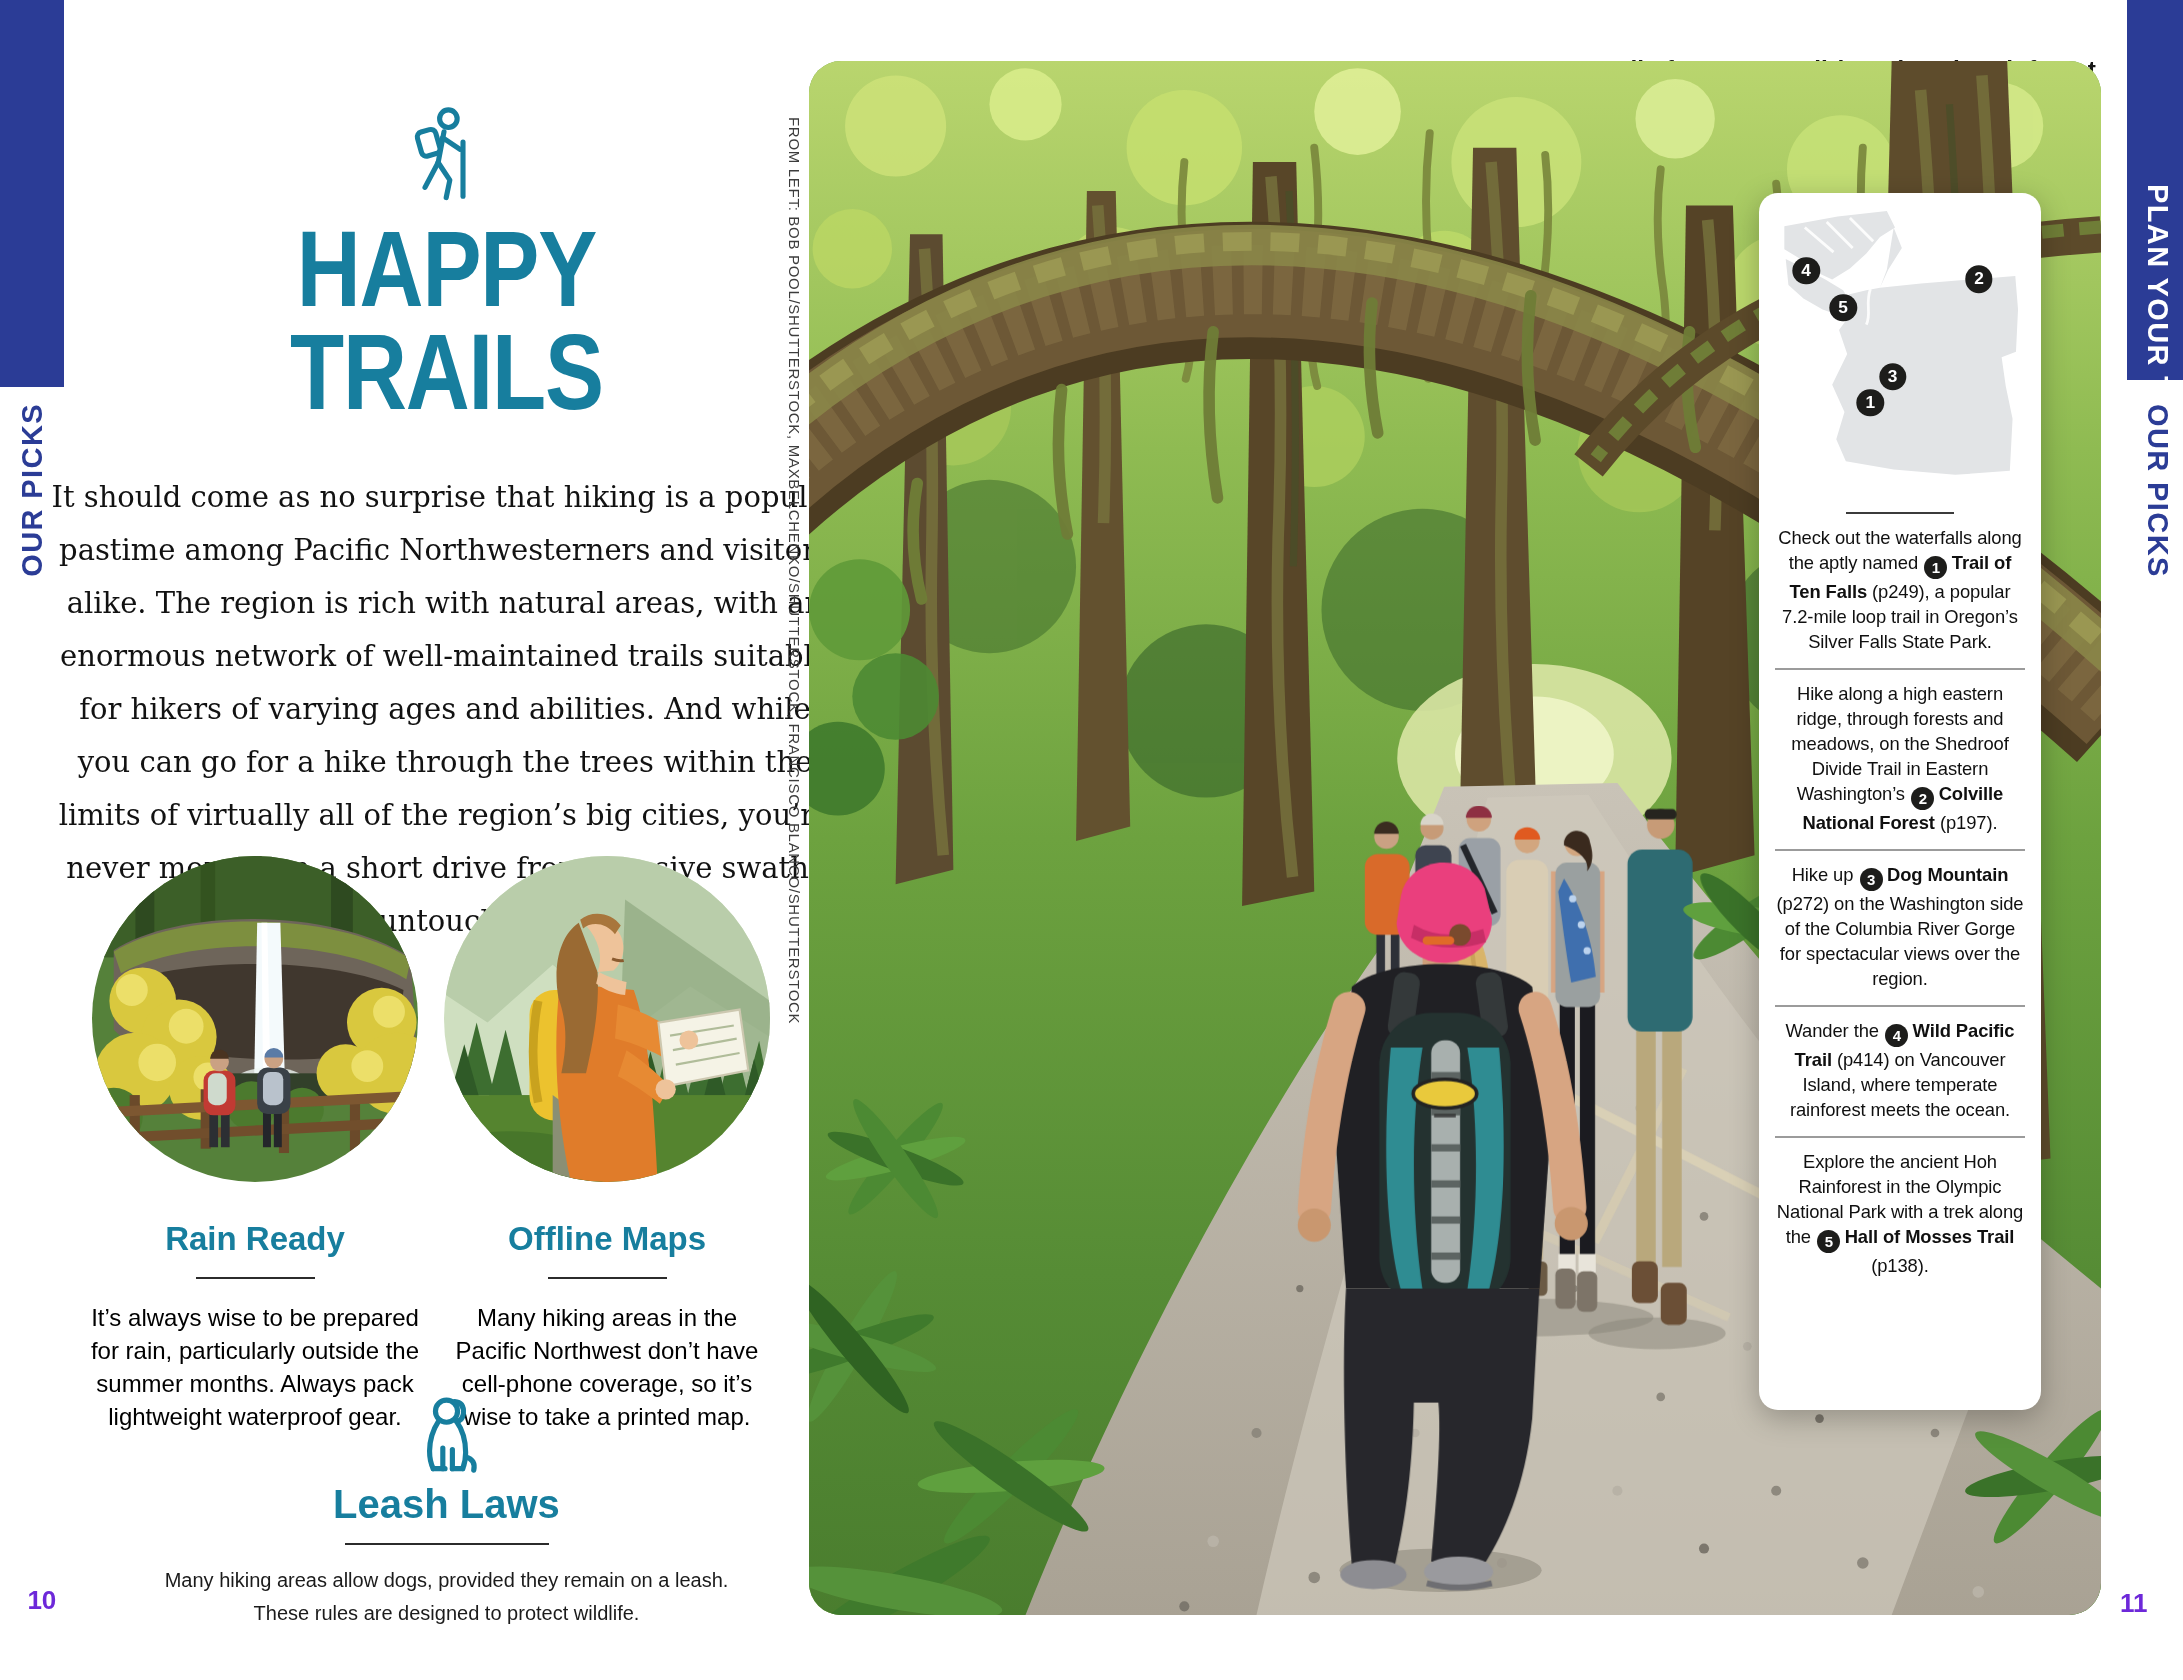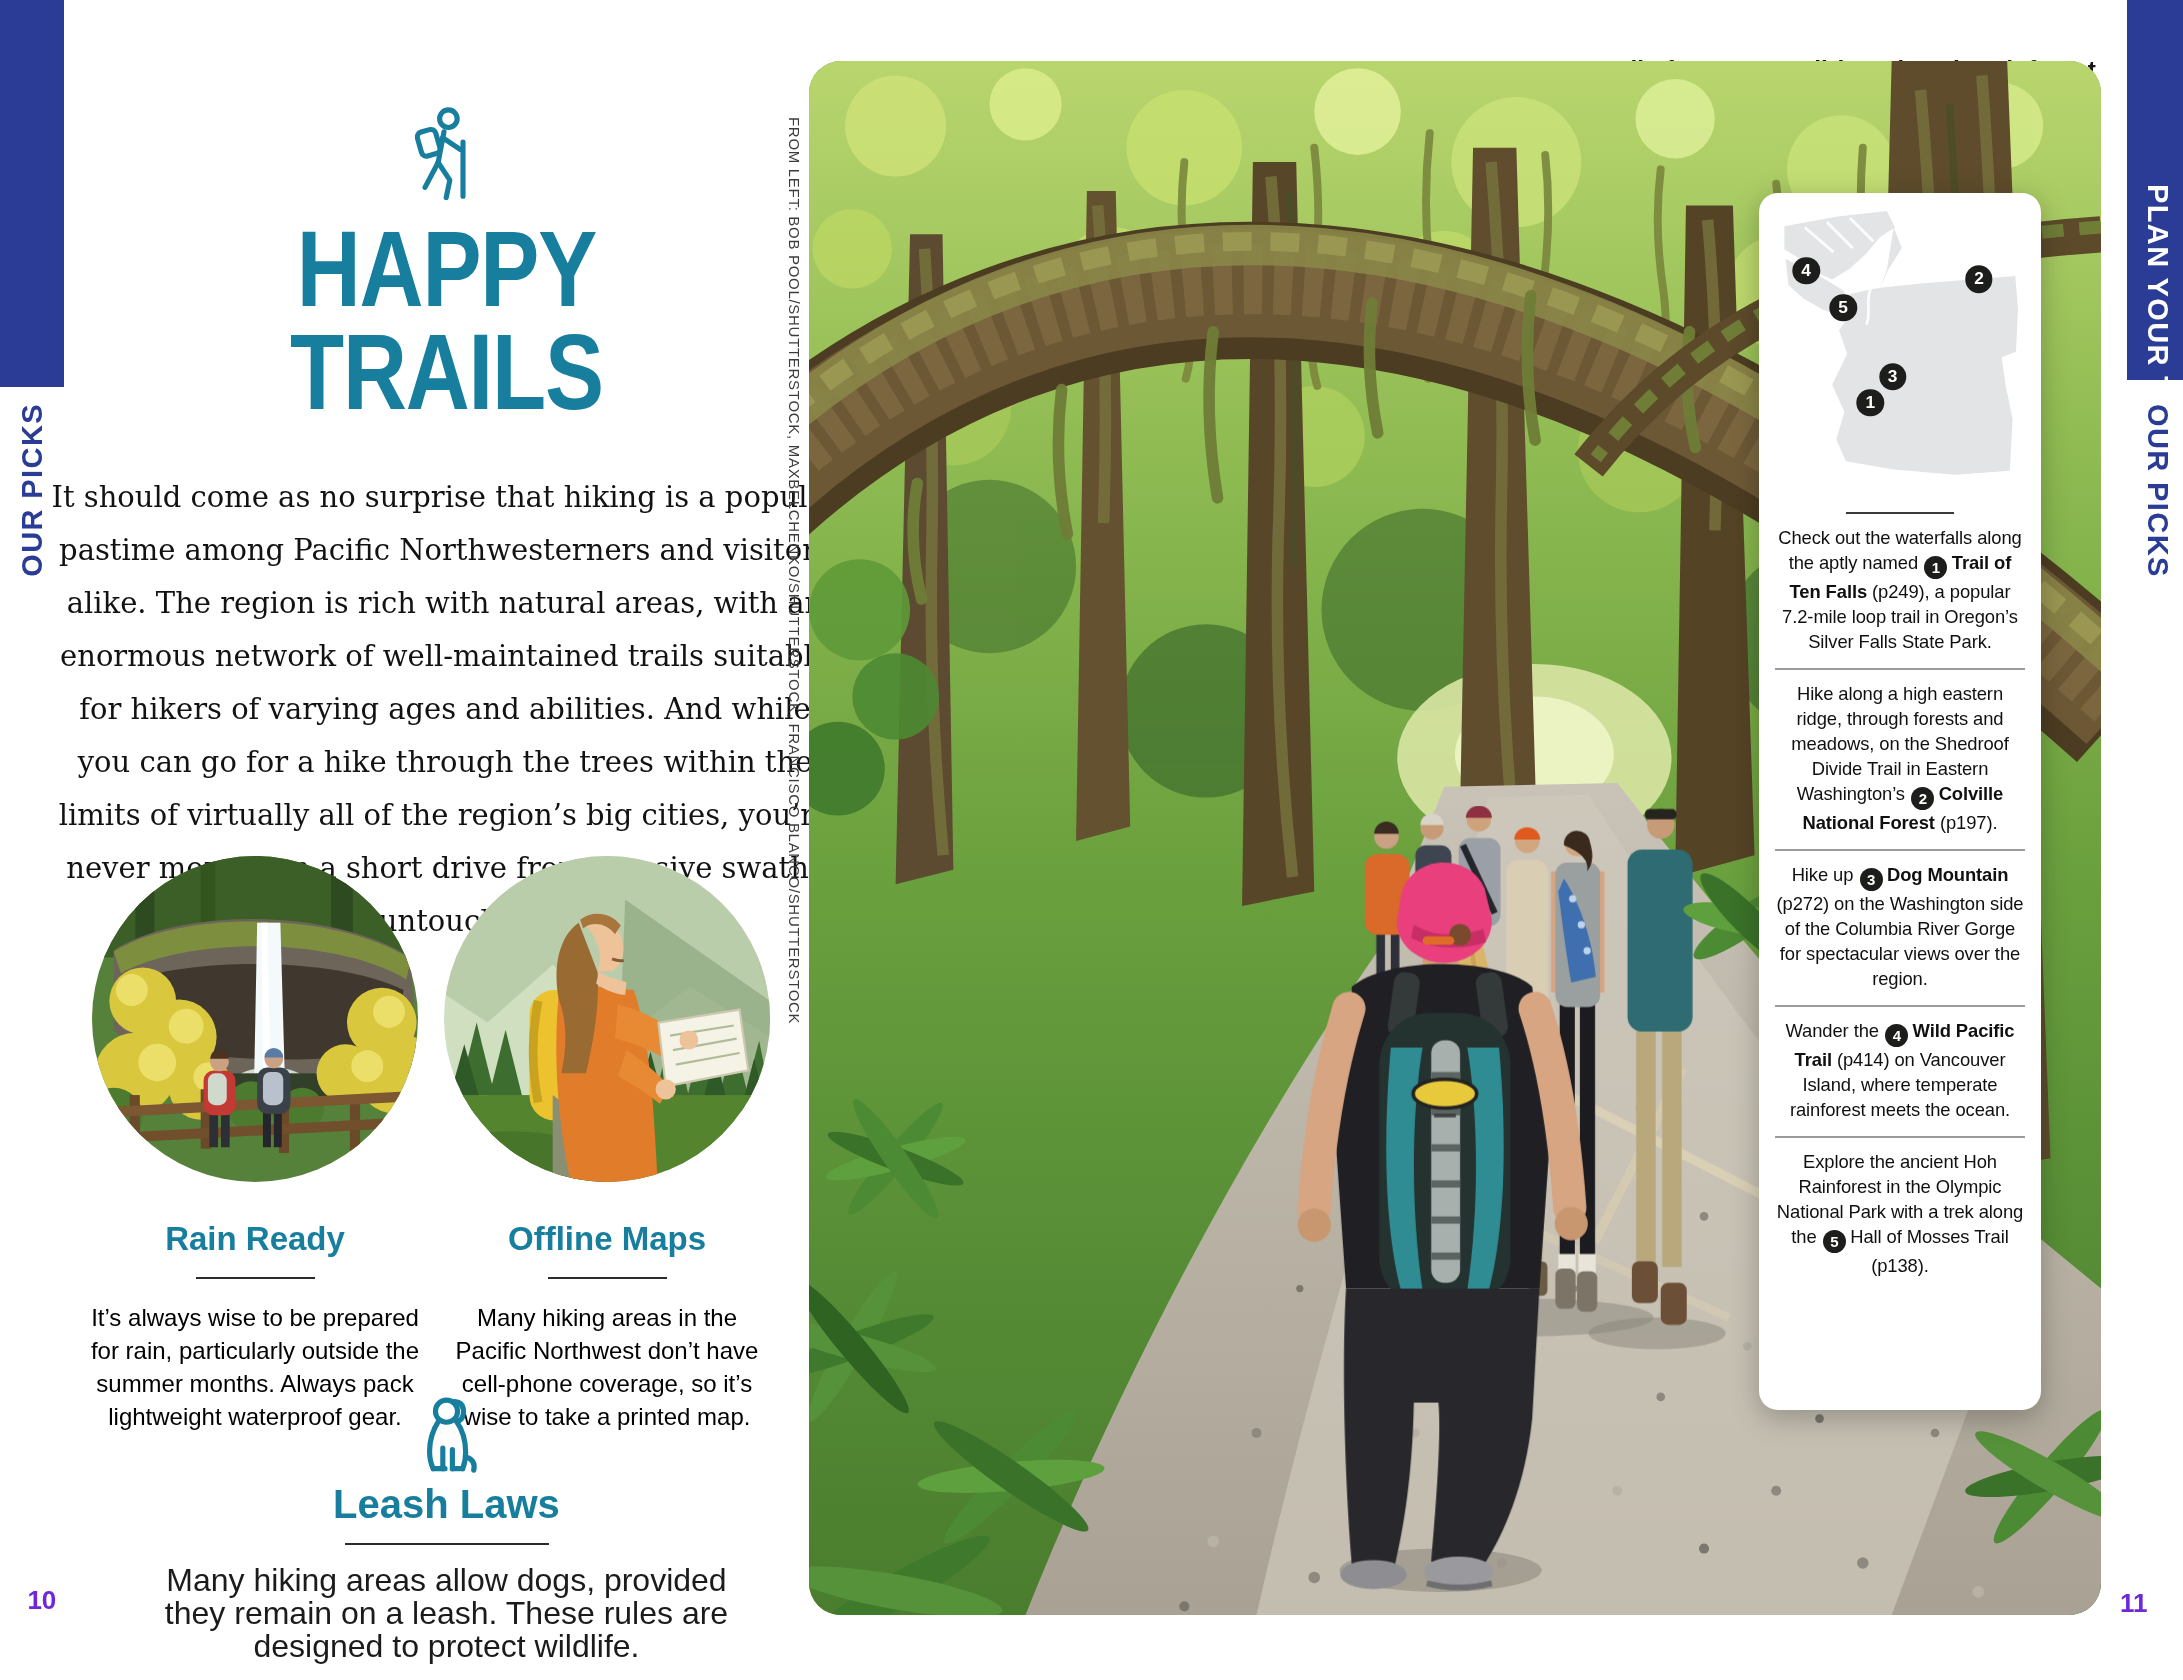--- a/index.html
+++ b/index.html
@@ -32,21 +32,21 @@
   .feat-1{left:87px;top:856px;}
   .feat-2{left:439px;top:856px;}
   .circle-photo{width:326px;height:326px;border-radius:50%;overflow:hidden;display:block;margin:0 auto;}
   .feat-h{margin-top:38px;color:var(--teal);font-size:33px;font-weight:700;}
   .feat-rule{width:119px;height:2.2px;background:#2b2b2b;margin:19px auto 21.7px auto;}
   .feat-body{font-size:24px;line-height:33px;color:#000000;}
   .leash{position:absolute;left:64px;top:1395px;width:765px;text-align:center;}
   .dog-icon{width:75px;height:81px;display:block;margin:0 auto;}
   .leash-h{margin-top:5.8px;color:var(--teal);font-size:40px;font-weight:700;}
   .leash-rule{width:204px;height:2.2px;background:#2b2b2b;margin:16px auto 19px auto;}
-  .leash-body{font-size:32px;line-height:33px;color:#1b1b1b;margin:0 auto;width:578px;}
+  .leash-body{font-size:20px;line-height:33px;color:#1b1b1b;margin:0 auto;width:578px;}
   .pageno{position:absolute;font-size:26px;font-weight:700;color:#6d28d9;}
   .pn-left{left:27.4px;top:1585px;}
   .pn-right{left:2120px;top:1588px;}
 
   
   .photo-caption{position:absolute;left:1336px;top:56px;width:760px;text-align:right;
     font-size:24.5px;font-weight:700;color:#161616;}
   .photo-credit{position:absolute;left:786px;top:117px;writing-mode:vertical-rl;
     font-size:15px;letter-spacing:0.7px;color:#3c3c3c;white-space:nowrap;}
   .photo-frame{position:absolute;left:809px;top:61px;width:1292px;height:1554px;border-radius:32px;overflow:hidden;background:#6da23f;}
@@ -549,18 +549,18 @@
     <div class="card-rule"></div>
     <div>
         <p class="card-item"><span>Check out the waterfalls along the aptly named </span><span class="badge">1</span><span style="font-weight: 700;">Trail of Ten Falls</span><span> (p249), a popular 7.2-mile loop trail in Oregon’s Silver Falls State Park.</span></p>
         <div class="item-div"></div>
         <p class="card-item"><span>Hike along a high eastern ridge, through forests and meadows, on the Shedroof Divide Trail in Eastern Washington’s </span><span class="badge">2</span><span style="font-weight: 700;">Colville National Forest</span><span> (p197).</span></p>
         <div class="item-div"></div>
         <p class="card-item"><span>Hike up </span><span class="badge">3</span><span style="font-weight: 700;">Dog Mountain</span><span> (p272) on the Washington side of the Columbia River Gorge for spectacular views over the region.</span></p>
         <div class="item-div"></div>
         <p class="card-item"><span>Wander the </span><span class="badge">4</span><span style="font-weight: 700;">Wild Pacific Trail</span><span> (p414) on Vancouver Island, where temperate rainforest meets the ocean.</span></p>
         <div class="item-div"></div>
-        <p class="card-item"><span>Explore the ancient Hoh Rainforest in the Olympic National Park with a trek along the </span><span class="badge">5</span><span style="font-weight: 400;">Hall of Mosses Trail</span><span> (p138).</span></p>
+        <p class="card-item"><span>Explore the ancient Hoh Rainforest in the Olympic National Park with a trek along the </span><span class="badge">5</span><span style="font-weight: 700;">Hall of Mosses Trail</span><span> (p138).</span></p>
       </div>
   </div>
 
 </div>
 
 
 </body></html>

